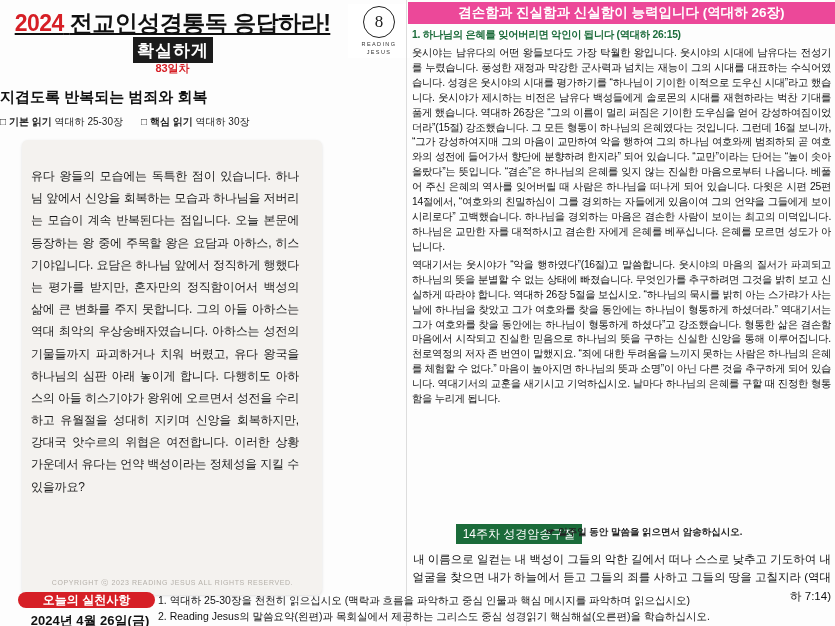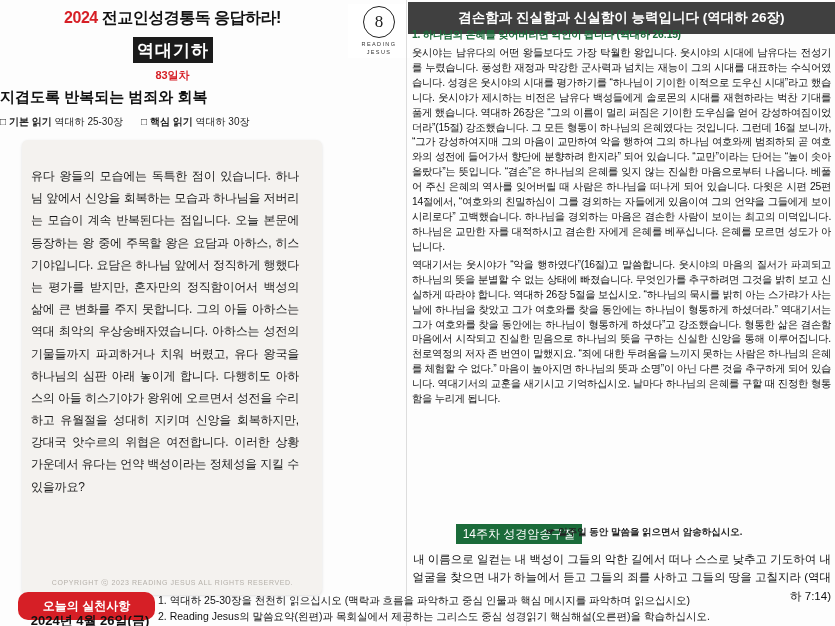--- a/index.html
+++ b/index.html
@@ -12,35 +12,36 @@
   }
   .page{position:absolute;inset:0;background:#fdfdfd;}
 
   
   .left{
     position:absolute;left:0;top:0;width:345px;height:626px;
   }
   .title-main{
     position:absolute;left:0;top:8px;width:345px;
     text-align:center;
-    font-size:16px;font-weight:bold;color:#111;
+    font-size:23px;font-weight:bold;color:#111;
     letter-spacing:-0.5px;
+    text-decoration:underline;
   }
   .title-main .red{color:#d61f26;}
   .title-badge{
     position:absolute;left:133px;top:37px;
     width:80px;height:26px;
     background:#1b1b1b;
     color:#ffffff;
     font-size:17px;font-weight:bold;
     display:flex;align-items:center;justify-content:center;
     letter-spacing:1px;
   }
   .day-label{
-    position:absolute;left:0;top:68px;width:345px;text-align:center;
+    position:absolute;left:0;top:61px;width:345px;text-align:center;
     font-size:11px;color:#d61f26;font-weight:bold;
   }
   .subject{
     position:absolute;left:0;top:88px;width:345px;text-align:left;
     font-size:15px;font-weight:bold;color:#111;
   }
   .reading-row{
     position:absolute;left:0;top:115px;width:345px;
     display:flex;justify-content:flex-start;gap:18px;
     font-size:10px;color:#222;
@@ -64,21 +65,21 @@
     letter-spacing:-0.2px;
   }
   .copyright{
     position:absolute;left:0;top:578px;width:345px;text-align:center;
     font-size:7px;color:#b5b0aa;letter-spacing:0.6px;
   }
 
   
   .practice-badge{
     position:absolute;left:18px;top:592px;
-    width:137px;height:28px;background:#d61f26;
+    width:137px;height:16px;background:#d61f26;
     border-radius:10px;
     display:flex;align-items:center;justify-content:center;
     color:#ffffff;font-size:12px;font-weight:bold;
   }
   .practice-date{
     position:absolute;left:10px;top:612px;width:160px;text-align:center;
     font-size:13px;font-weight:bold;color:#111;
   }
   .practice-list{
     position:absolute;left:158px;top:592px;width:672px;
@@ -97,22 +98,22 @@
     border:1px solid #222;
     display:flex;align-items:center;justify-content:center;
     font-family:"Liberation Serif", serif;
     font-size:17px;color:#222;
   }
   .logo-text{
     margin-top:3px;text-align:center;
     font-size:5.5px;letter-spacing:1.4px;color:#333;line-height:1.3;
   }
   .r-title{
-    position:absolute;left:408px;top:2px;width:427px;height:32px;
-    background:#404040;
+    position:absolute;left:408px;top:2px;width:427px;height:22px;
+    background:#ec4899;
     color:#ffffff;
     font-size:13.5px;font-weight:bold;
     display:flex;align-items:center;justify-content:center;
   }
   .r-body{
     position:absolute;left:412px;top:28px;width:419px;
     font-size:10.3px;line-height:1.45;color:#111;
     text-align:justify;
     letter-spacing:-0.25px;
   }
@@ -142,21 +143,21 @@
 
 <div class="page">
 
   <div class="left">
 
     <div class="title-main">
       <span class="red">2024</span>
       <span>전교인성경통독 응답하라!</span>
     </div>
 
-    <div class="title-badge">역대기하</div>
+    <div class="title-badge">확실하게</div>
 
     <div class="day-label">83일차</div>
 
     <div class="subject">지겹도록 반복되는 범죄와 회복</div>
 
     <div class="reading-row">
       <div>
         <span class="chk">□</span><b>기본 읽기</b>
         <span>역대하 25-30장</span>
       </div>

